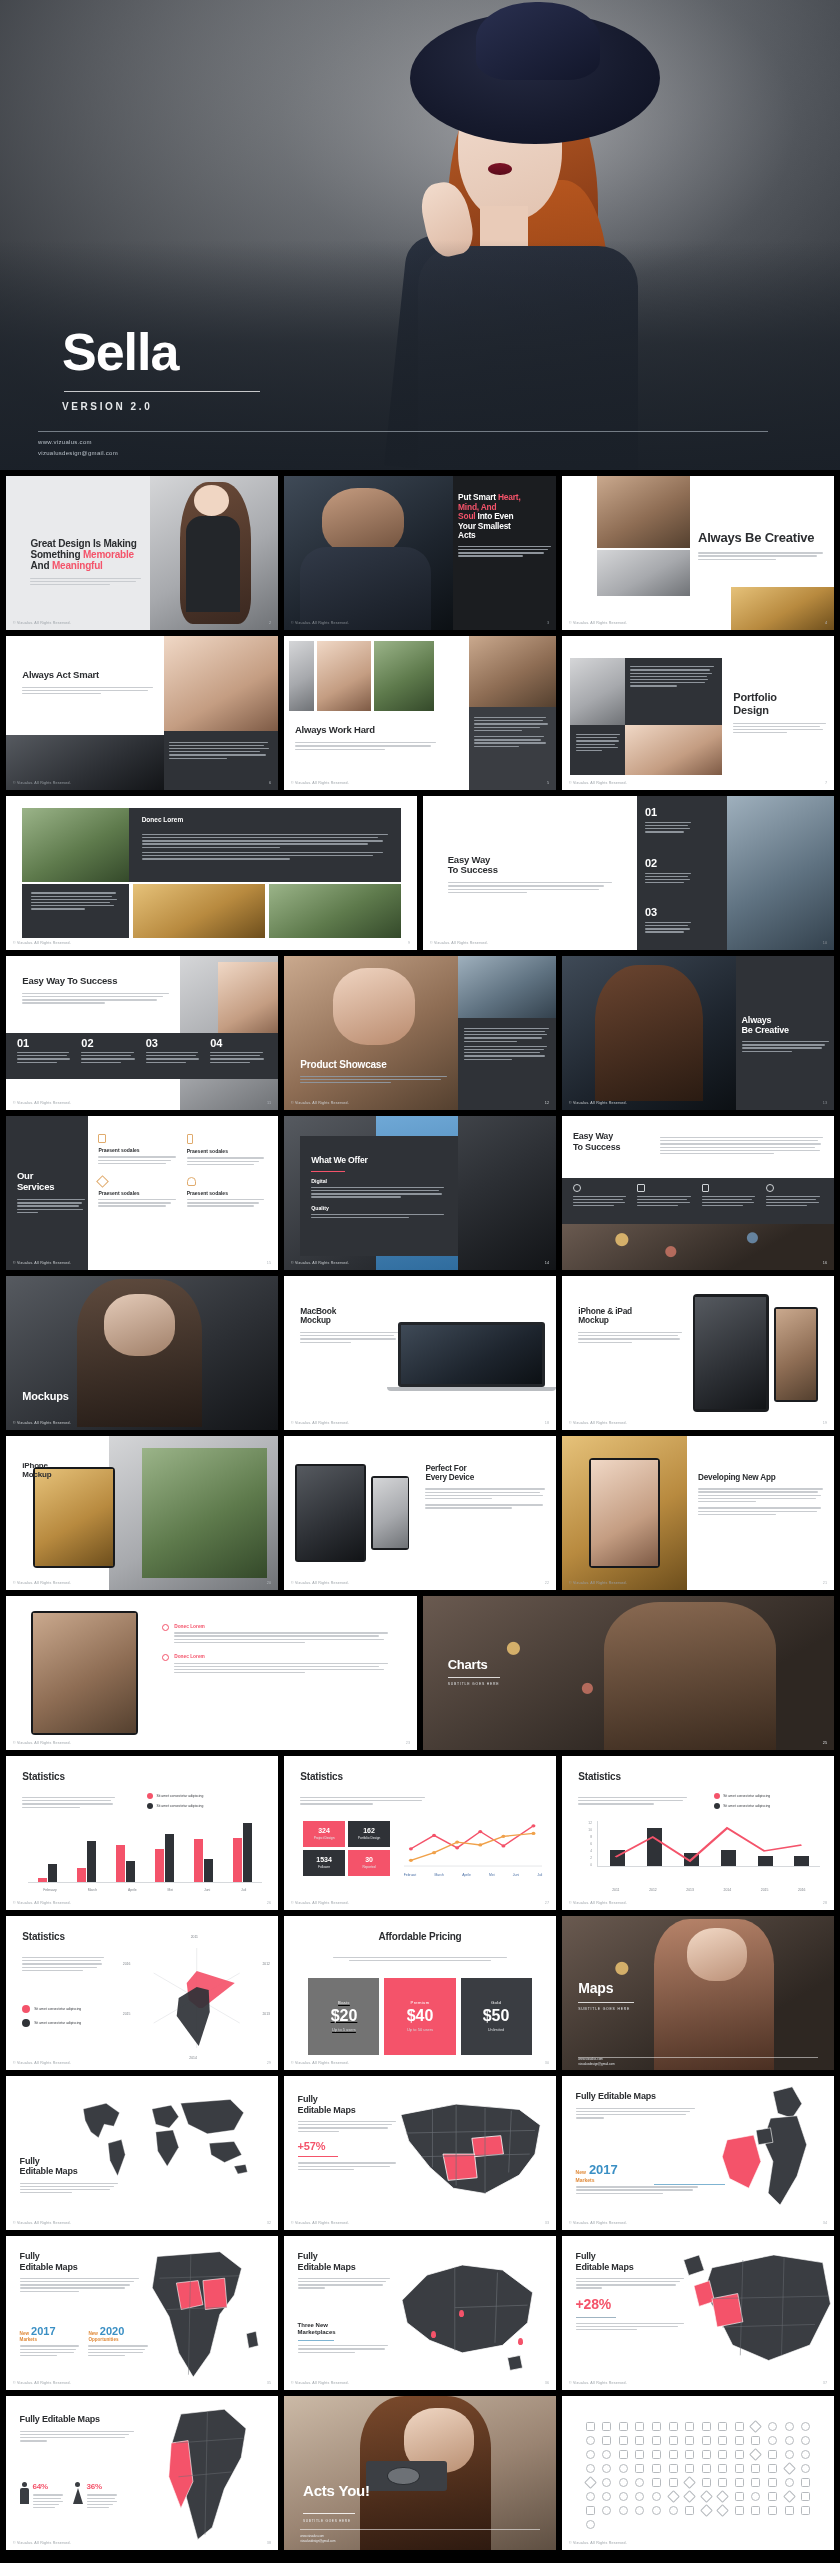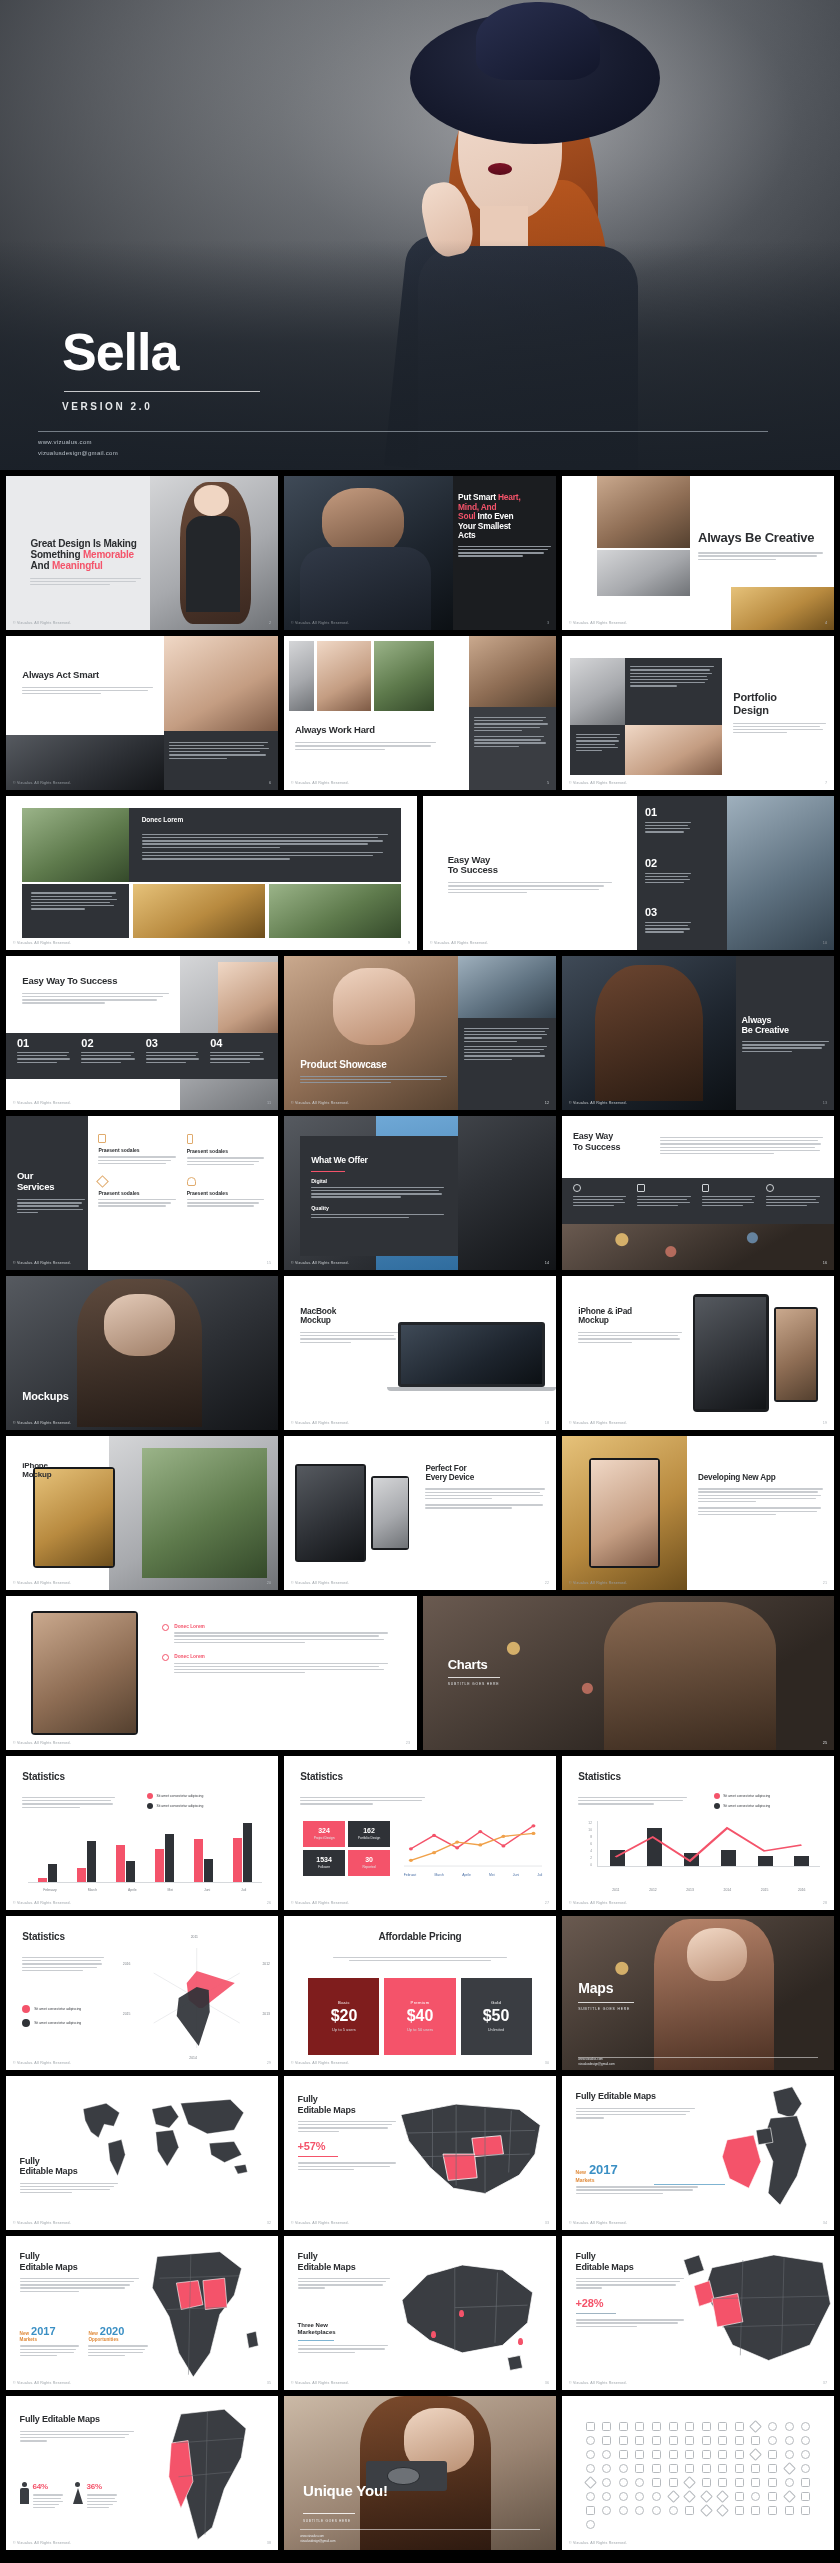--- a/index.html
+++ b/index.html
@@ -1032,21 +1032,21 @@
 
       <div class="slide">
         <div class="h1" style="position:absolute;left:0;right:0;top:10%;font-size:10px;text-align:center;">Affordable Pricing</div>
         <div style="position:absolute;left:18%;top:24%;width:64%;">
             <div class="lorem sm" style="text-align:center;">
               <i style="width:100%"></i>
               <i style="width:82%;margin-left:9%;"></i>
             </div>
           </div>
         <div style="position:absolute;left:9%;right:9%;top:40%;height:50%;display:flex;gap:5px;">
-          <div class="price-card" style="background:#7f1d1d;">
+          <div class="price-card" style="background:#737373;text-decoration:underline;">
             <div class="price-name">Basic</div>
             <div class="price-val">$20</div>
             <div class="price-sub">Up to 5 users</div>
           </div>
           <div class="price-card" style="background:#f4536a;">
             <div class="price-name">Premium</div>
             <div class="price-val">$40</div>
             <div class="price-sub">Up to 50 users</div>
           </div>
           <div class="price-card" style="background:#3a3d42;">
@@ -1286,21 +1286,21 @@
           </g>
         </svg>
         <div style="position:absolute;left:5%;top:10%;width:40%;">
           <div class="h1" style="font-size:9px;"><span>Fully</span><br><span>Editable Maps</span></div>
           <div class="lorem sm" style="margin-top:6px;">
               <i style="width:100%"></i>
               <i style="width:96%"></i>
               <i style="width:92%"></i>
               <i style="width:24%"></i>
             </div>
-          <div class="h1 pk" style="font-size:11px;margin-top:8px;">+28%</div>
+          <div class="h1 pk" style="font-size:14px;margin-top:8px;">+28%</div>
           <div style="width:40px;height:1px;background:#9fb4c2;margin:4px 0 5px;"></div>
           <div class="lorem sm">
               <i style="width:100%"></i>
               <i style="width:94%"></i>
               <i style="width:56%"></i>
             </div>
         </div>
         <div class="ftr">© Vizualus. All Rights Reserved.</div>
         <div class="pno">37</div>
       </div>
@@ -1366,21 +1366,21 @@
         <div class="ftr">© Vizualus. All Rights Reserved.</div>
         <div class="pno">38</div>
       </div>
 
       <div class="slide">
         <div class="ph" style="left:0;top:0;width:100%;height:100%;background:linear-gradient(160deg,#cbb9a6,#9a8472 55%,#5e4f42);"></div>
         <div class="ph" style="left:28%;top:0;width:48%;height:100%;border-radius:34% 34% 0 0;background:linear-gradient(170deg,#7b4a2c,#2e1a10);"></div>
         <div class="ph" style="left:44%;top:8%;width:26%;height:42%;border-radius:44%;background:linear-gradient(160deg,#f0d7c4,#b98f72);"></div>
         <div style="position:absolute;left:30%;top:42%;width:30%;height:20%;background:#3c3f44;border-radius:3px;"></div>
         <div style="position:absolute;left:38%;top:46%;width:12%;height:12%;border-radius:50%;background:#6d7176;border:1.5px solid #2b2e32;"></div>
-        <div class="h1 w" style="position:absolute;left:7%;top:56%;font-size:15px;">Unique You!</div>
+        <div class="h1 w" style="position:absolute;left:7%;top:56%;font-size:15px;">Acts You!</div>
         <div style="position:absolute;left:7%;top:76%;width:52px;height:1px;background:rgba(255,255,255,.85);"></div>
         <div style="position:absolute;left:7%;top:80%;font-size:3.2px;letter-spacing:.7px;color:#eceff1;">SUBTITLE GOES HERE</div>
         <div style="position:absolute;left:6%;bottom:13%;right:6%;height:1px;background:rgba(255,255,255,.55);"></div>
         <div style="position:absolute;left:6%;bottom:4%;font-size:2.9px;color:#e8ebee;line-height:1.7;">
           <div>www.vizualus.com</div>
           <div>vizualusdesign@gmail.com</div>
         </div>
       </div>
 
       <div class="slide">

